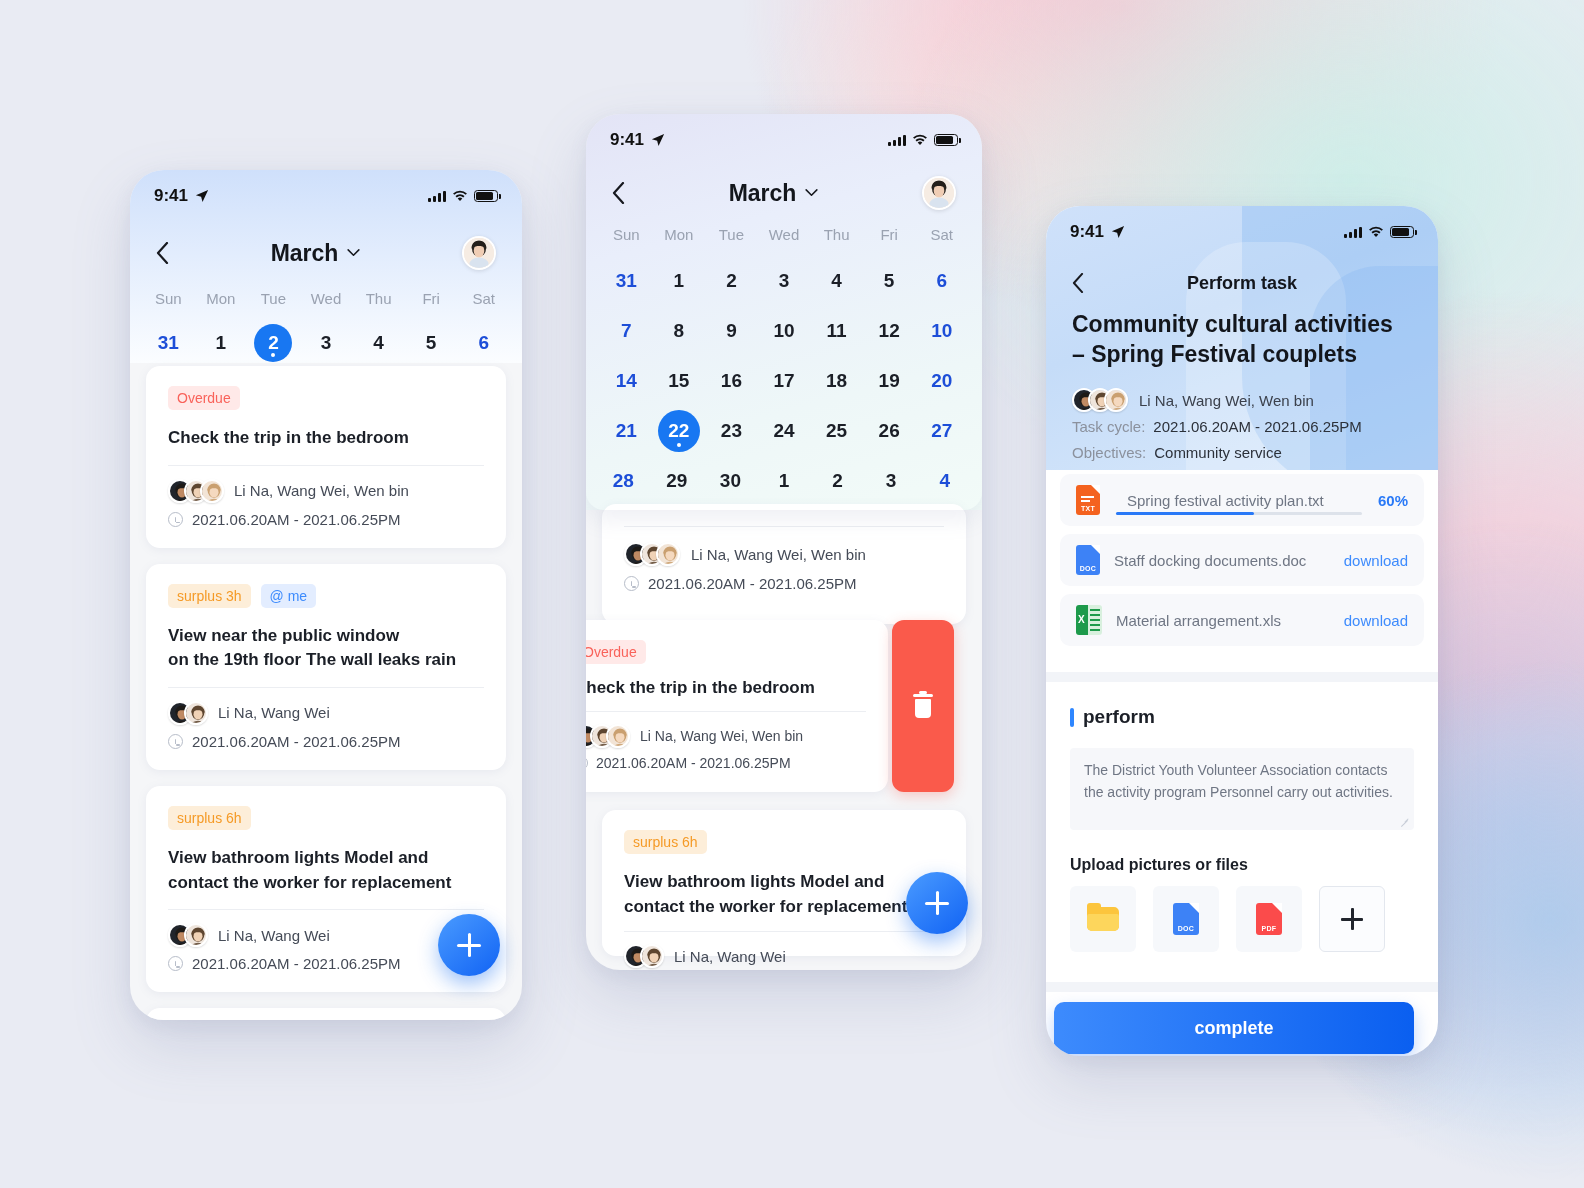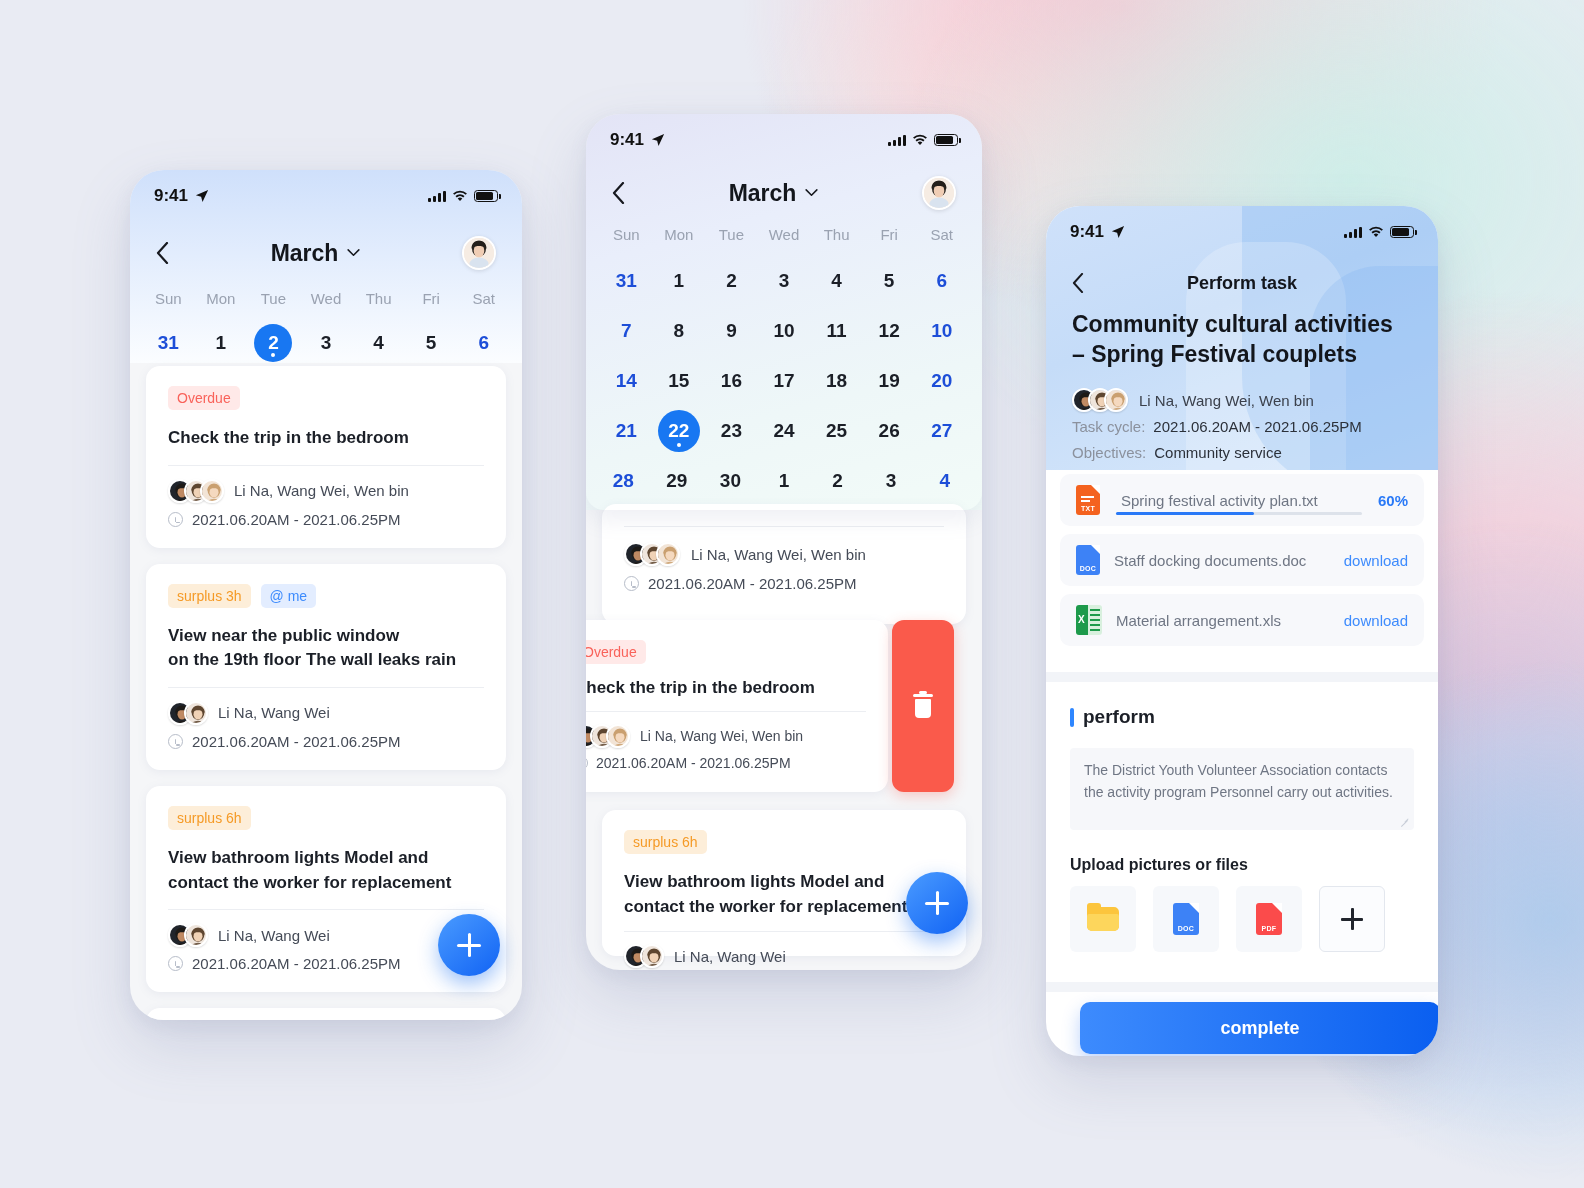--- a/index.html
+++ b/index.html
@@ -680,21 +680,21 @@
   <div class="kv" style="position:absolute;left:26px;top:212px;gap:8px;font-size:15px;">
     <span class="k">Task cycle:</span>
     <span class="v">2021.06.20AM - 2021.06.25PM</span>
   </div>
   <div class="kv" style="position:absolute;left:26px;top:238px;gap:8px;font-size:15px;">
     <span class="k">Objectives:</span>
     <span class="v">Community service</span>
   </div>
 
   <div id="p3-files" style="position:absolute;left:14px;top:268px;width:364px;">
-      <div class="file-row" style="height:52px;padding:0 16px;gap:21px;margin-bottom:8px;">
+      <div class="file-row" style="height:52px;padding:0 16px;gap:27px;margin-bottom:8px;">
     <span class="fi" style="width:24px;height:30px;">
     <span class="page" style="background:#f4621f;"></span>
     <span class="fold" style="width:9px;height:9px;background:#fff;clip-path:polygon(0 0,100% 100%,100% 0);"></span>
     <span class="lab" style="font-size:7px;">TXT</span>
     <span style="position:absolute;left:5px;top:11px;width:13px;height:1.8px;background:#fff;"></span>
       <span style="position:absolute;left:5px;top:15px;width:9px;height:1.8px;background:#fff;"></span>
   </span>
     <span class="fname" style="font-size:15px;">Spring festival activity plan.txt</span>
     <span class="pct" style="font-size:15px;">60%</span>
         <span class="pbar" style="left:56px;right:62px;bottom:11px;">
@@ -763,16 +763,16 @@
       <span class="lab" style="font-size:7px;">PDF</span>
     </span>
       </div>
       <div class="upl-box dash" style="width:66px;height:66px;">
       <span class="plusk"></span>
       </div>
     </div>
 
   <div class="sep-band" style="position:absolute;left:0;top:776px;width:100%;height:10px;"></div>
 
-  <div class="complete-btn" style="position:absolute;left:34px;top:796px;width:360px;height:52px;font-size:18px;">
+  <div class="complete-btn" style="position:absolute;left:8px;top:796px;width:360px;height:52px;font-size:18px;">
     <span>complete</span>
   </div>
 </div>
 
 </body></html>

